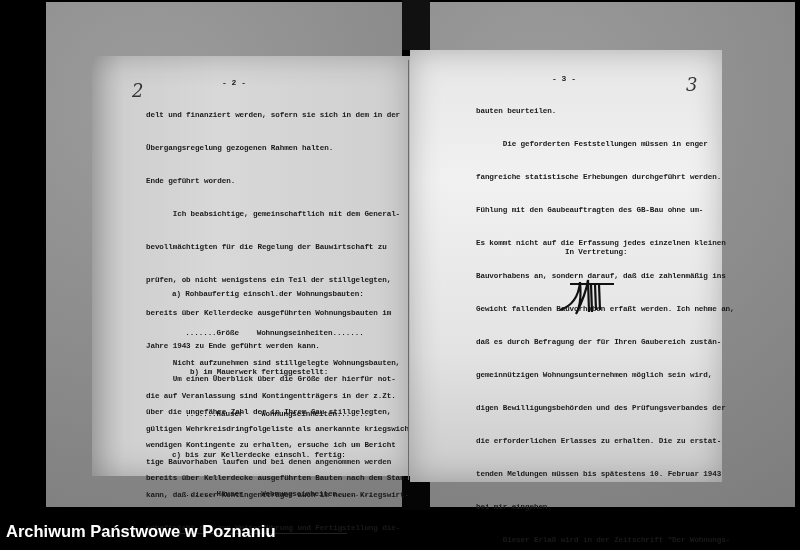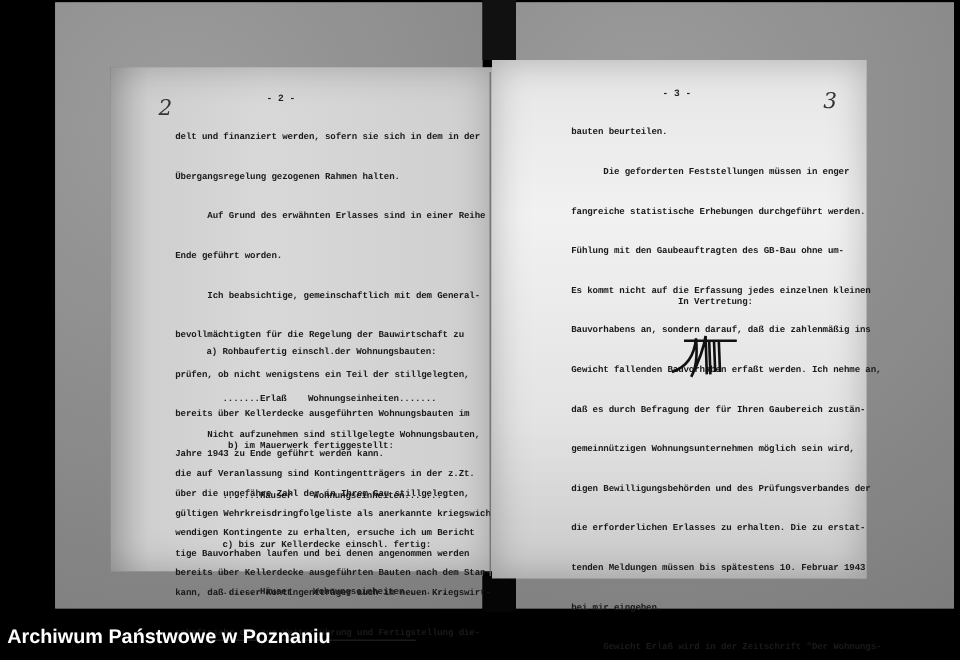--- a/index.html
+++ b/index.html
@@ -29,38 +29,38 @@
 <div class="board right"></div>
 <div class="gap"></div>
 <div class="gap2"></div>
 
 <div class="page left">
   <div class="hand" style="left:40px;top:24px;">2</div>
   <div class="pnum" style="left:130px;top:22px;">- 2 -</div>
   <div class="text" style="left:54px;top:32px;">
     <div>delt und finanziert werden, sofern sie sich in dem in der</div>
     <div>Übergangsregelung gezogenen Rahmen halten.</div>
-    <div>      Auf Grund des erwähnten Erlasses sind in einer Reihe</div>
     <div>Ende geführt worden.</div>
     <div>      Ich beabsichtige, gemeinschaftlich mit dem General-</div>
     <div>bevollmächtigten für die Regelung der Bauwirtschaft zu</div>
     <div>prüfen, ob nicht wenigstens ein Teil der stillgelegten,</div>
     <div>bereits über Kellerdecke ausgeführten Wohnungsbauten im</div>
     <div>Jahre 1943 zu Ende geführt werden kann.</div>
+    <div>      Um einen Überblick über die Größe der hierfür not-</div>
     <div>über die ungefähre Zahl der in Ihrem Gau stillgelegten,</div>
     <div>wendigen Kontingente zu erhalten, ersuche ich um Bericht</div>
     <div>bereits über Kellerdecke ausgeführten Bauten nach dem Stan-</div>
     
   </div>
   <div class="text" style="left:80px;top:206px;line-height:13px;">
     <div>a) Rohbaufertig einschl.der Wohnungsbauten:</div>
-    <div>   .......Erlaß    Wohnungseinheiten.......</div>
+    <div>   .......Größe    Wohnungseinheiten.......</div>
     <div style="margin-top:0;padding-left:18px;">b) im Mauerwerk fertiggestellt:</div>
     <div style="margin-top:3px;">   .......Häuser    Wohnungseinheiten........</div>
-    <div style="margin-top:2px;text-align:center;">c) bis zur Kellerdecke einschl. fertig:</div>
+    <div style="margin-top:2px;">c) bis zur Kellerdecke einschl. fertig:</div>
     <div>   .......Häuser    Wohnungseinheiten........</div>
     <div style="width:175px;border-top:1px solid #222;margin:6px 0 3px 0;"></div>
     
     
   </div>
   <div class="text" style="left:54px;top:280px;">
     <div>      Nicht aufzunehmen sind stillgelegte Wohnungsbauten,</div>
     <div>die auf Veranlassung sind Kontingentträgers in der z.Zt.</div>
     <div>gültigen Wehrkreisdringfolgeliste als anerkannte kriegswich-</div>
     <div>tige Bauvorhaben laufen und bei denen angenommen werden</div>
@@ -87,21 +87,21 @@
     <div>Fühlung mit den Gaubeauftragten des GB-Bau ohne um-</div>
     <div>Es kommt nicht auf die Erfassung jedes einzelnen kleinen</div>
     <div>Bauvorhabens an, sondern darauf, daß die zahlenmäßig ins</div>
     <div>Gewicht fallenden Bauvorhaben erfaßt werden. Ich nehme an,</div>
     <div>daß es durch Befragung der für Ihren Gaubereich zustän-</div>
     <div>gemeinnützigen Wohnungsunternehmen möglich sein wird,</div>
     <div>digen Bewilligungsbehörden und des Prüfungsverbandes der</div>
     <div>die erforderlichen Erlasses zu erhalten. Die zu erstat-</div>
     <div>tenden Meldungen müssen bis spätestens 10. Februar 1943</div>
     <div>bei mir eingehen.</div>
-    <div>      Gewicht Erlaß wird in der Zeitschrift "Der Wohnungs-</div>
+    <div>      Dieser Erlaß wird in der Zeitschrift "Der Wohnungs-</div>
     
   </div>
   <div class="text" style="left:155px;top:197px;">In Vertretung:</div>
   <svg class="sig" style="left:148px;top:224px;" width="60" height="44" viewBox="0 0 60 44">
     <path d="M2 36 Q20 30 22 8 Q24 30 18 40 Q28 20 30 6 L31 38 M33 10 L34 38 M37 10 L38 36 M41 10 L42 36 M12 10 L56 10" stroke="#111" stroke-width="2.2" fill="none"></path>
   </svg>
 </div>
 
 <div class="crease"></div>
 

